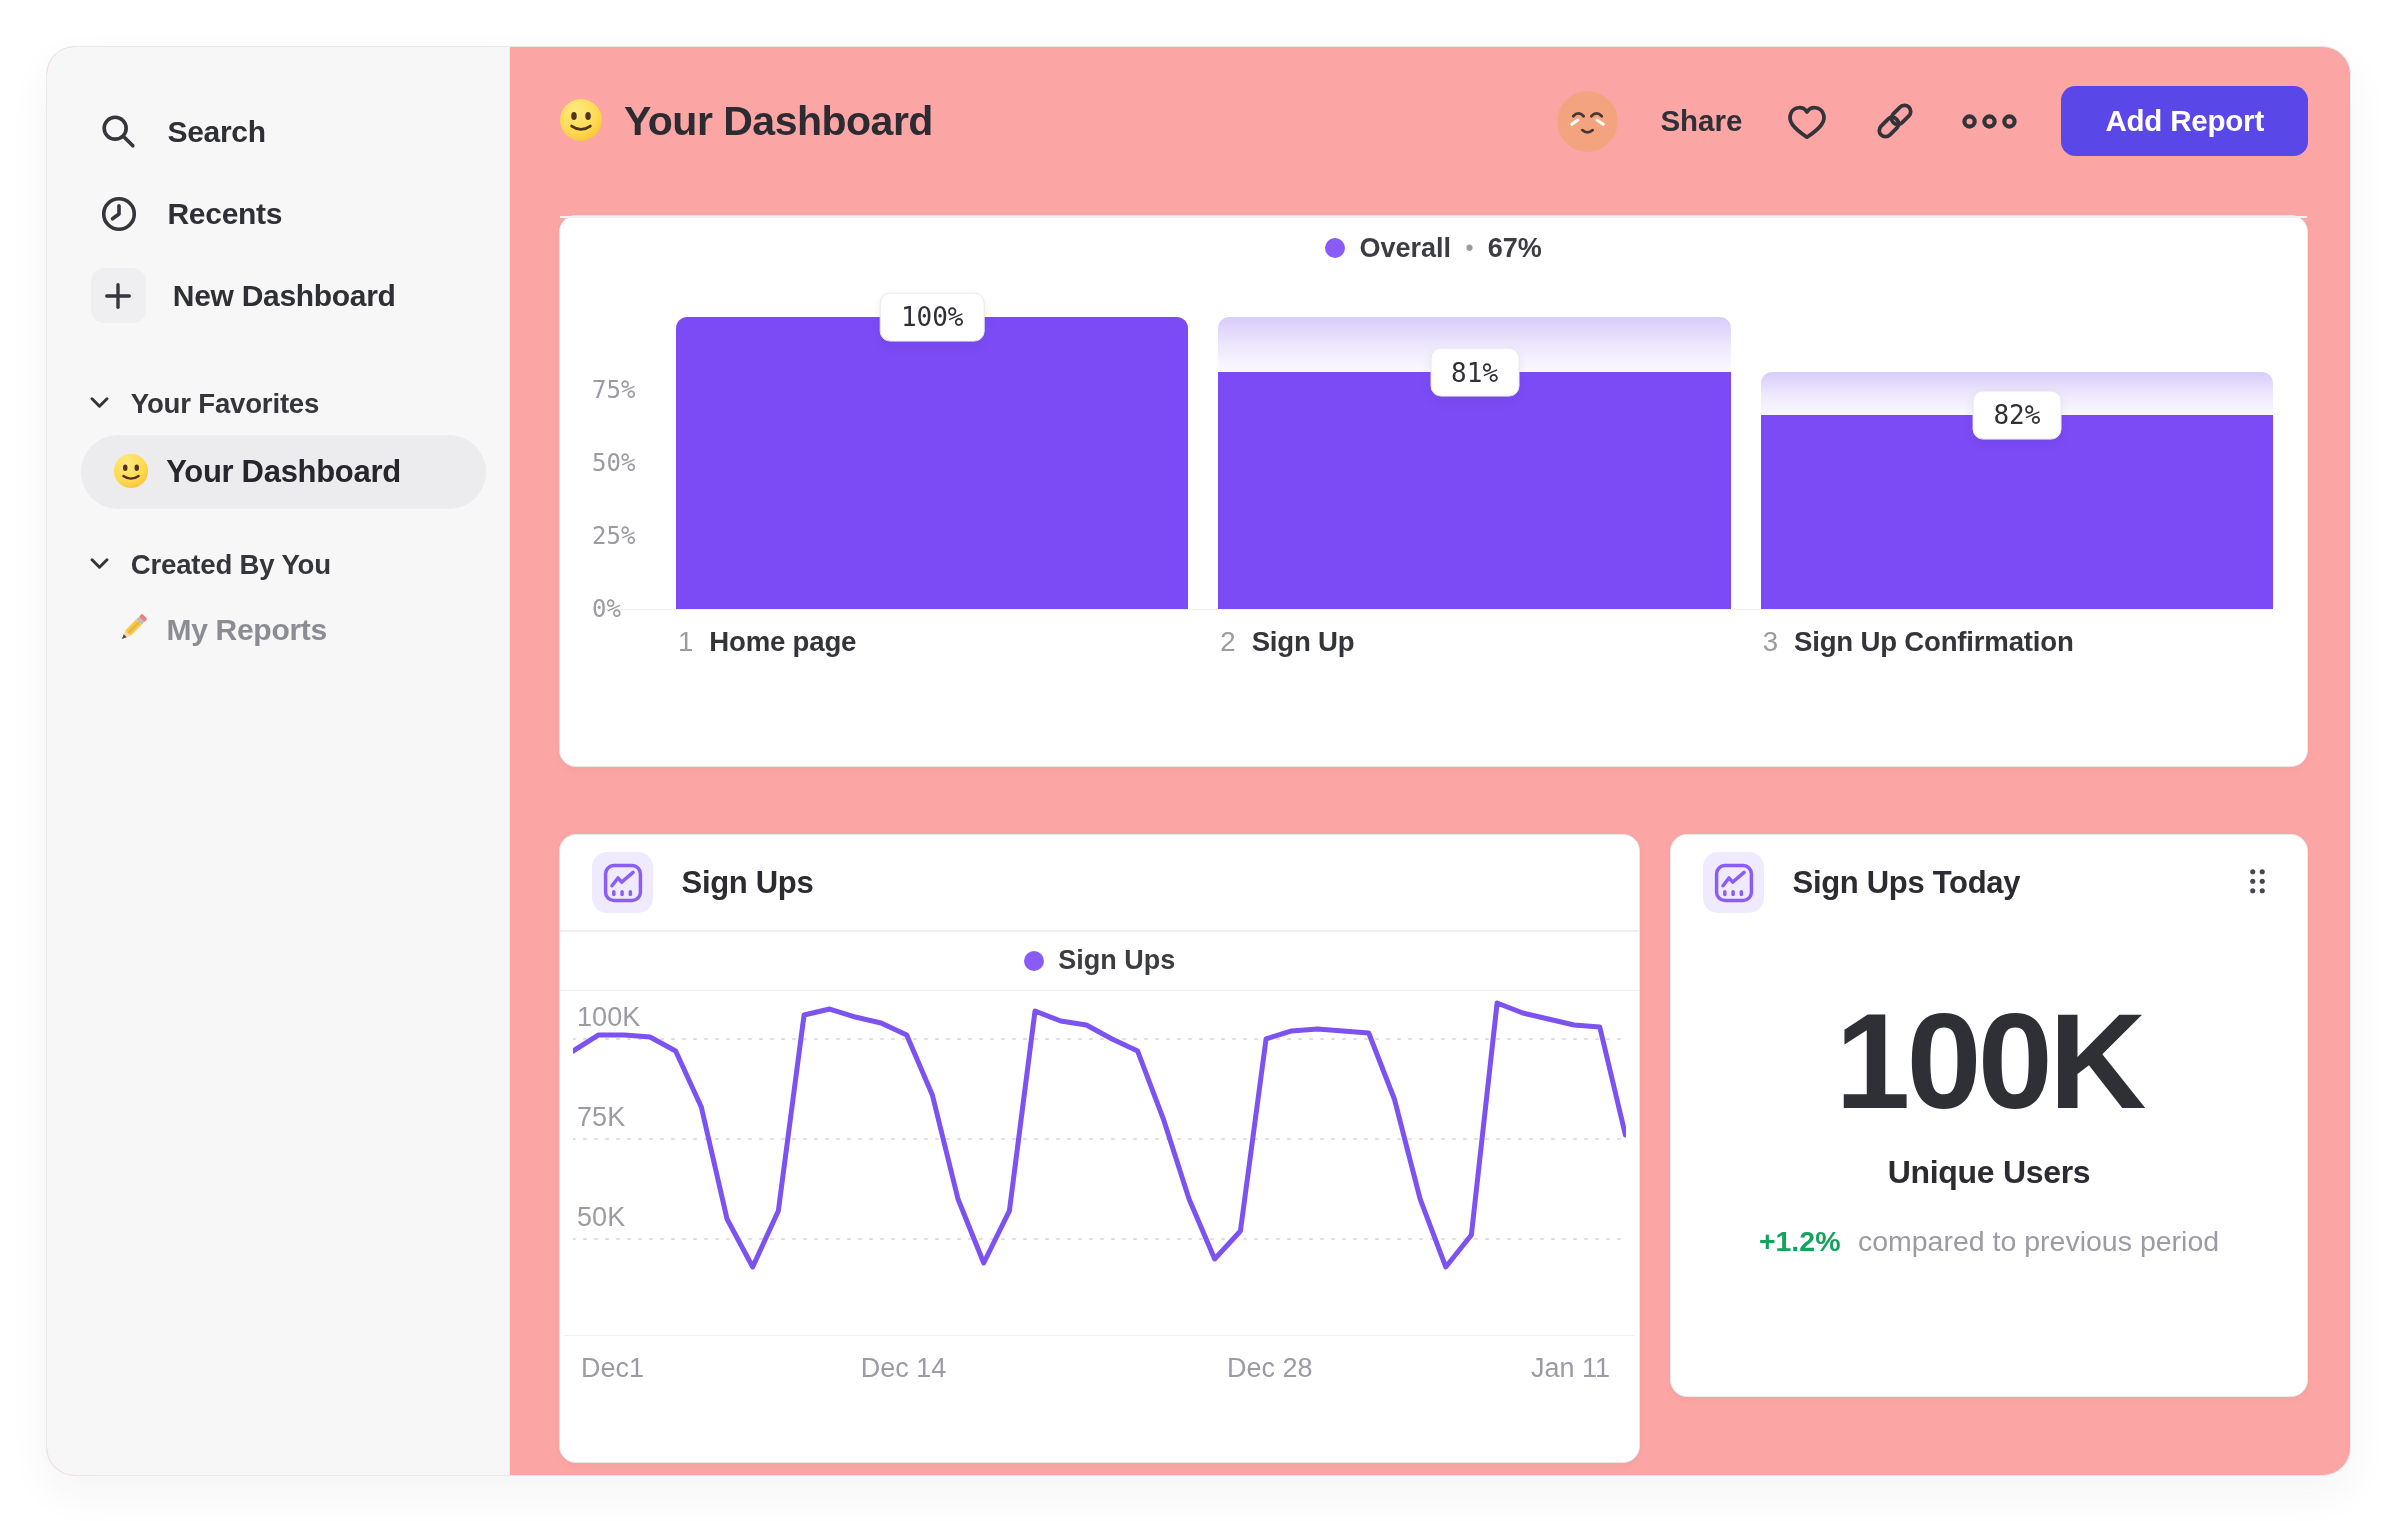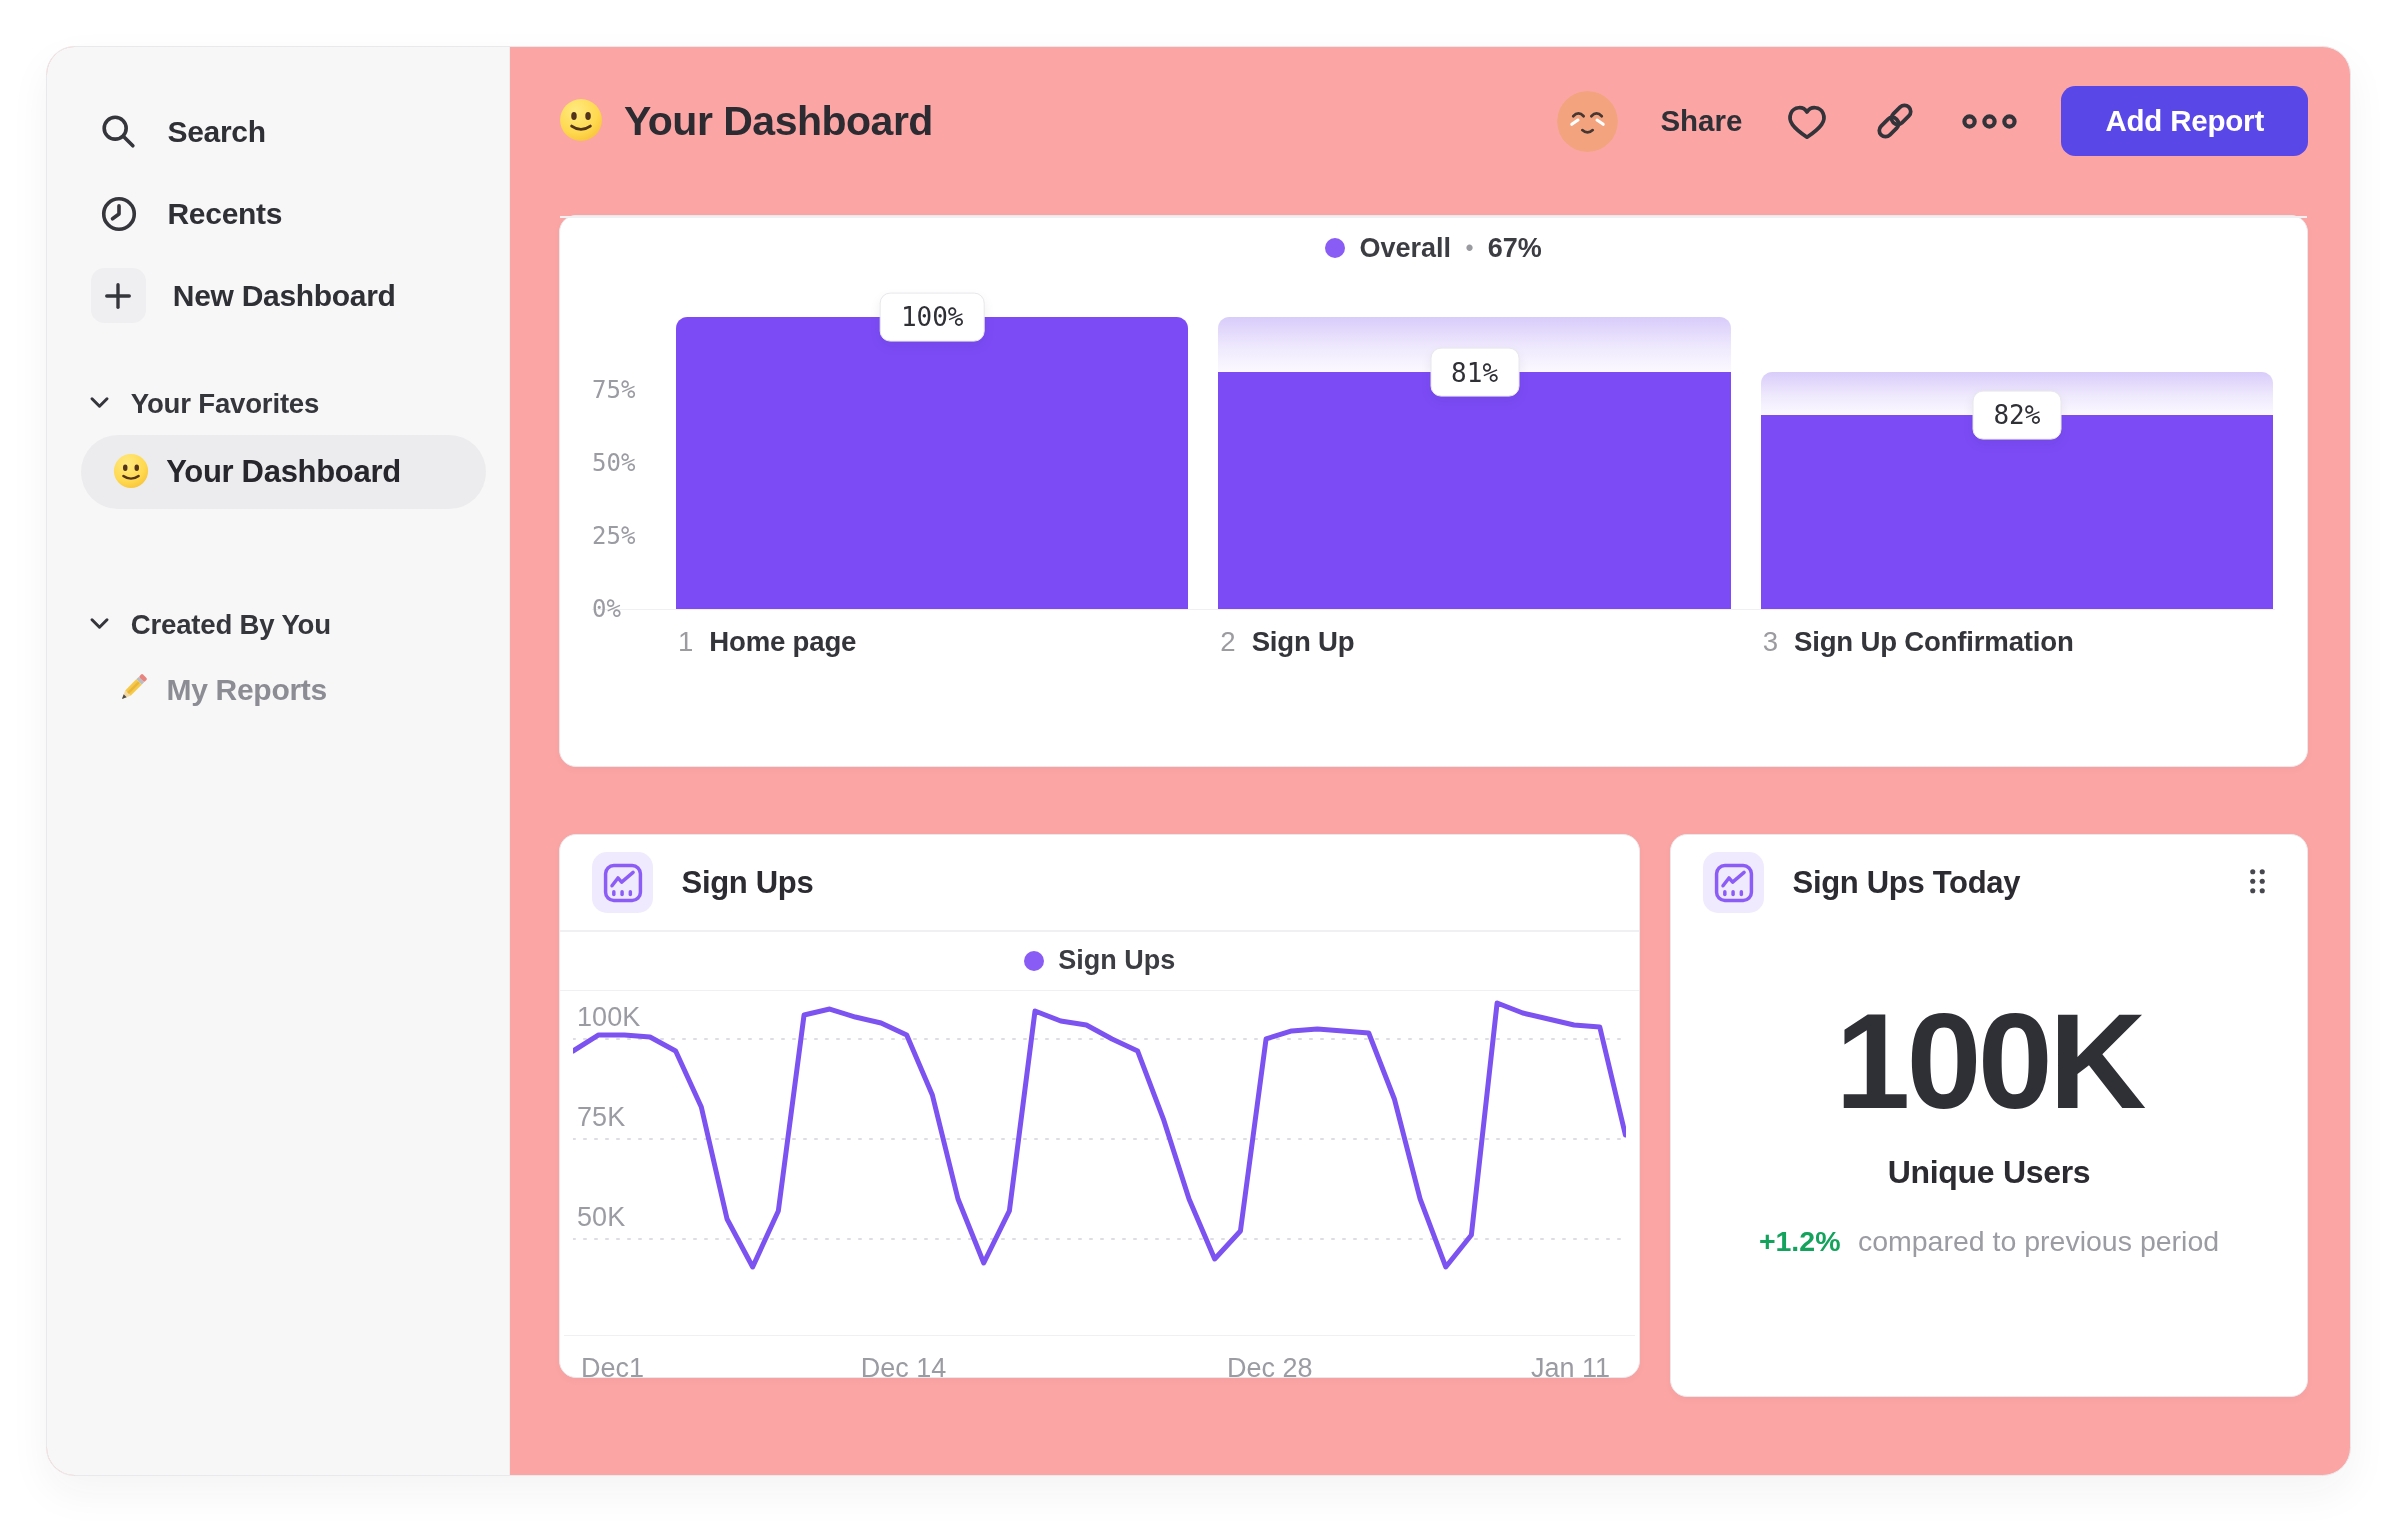--- a/index.html
+++ b/index.html
@@ -59,21 +59,21 @@
            background:linear-gradient(180deg,#D8CCFA 0%,#EFE9FD 55%,#FBF9FF 100%); border-radius:11.4px 11.4px 0 0; }
   .f-solid { position:absolute; left:0; right:0; bottom:0; height:var(--abs); background:var(--purple); }
   .f-tip { position:absolute; left:50%; bottom:var(--abs); transform:translate(-50%,50%); background:#fff;
            border:1.9px solid #E8E8EC; border-radius:10.5px; box-shadow:0 4.8px 11.4px rgba(30,30,50,.07);
            font-family:"DejaVu Sans Mono",monospace; font-size:26px; color:#2F2F36; padding:8.6px 20px; white-space:nowrap; }
   .f-label { position:absolute; top:calc(100% + 17px); left:1.9px; display:flex; gap:16px; align-items:baseline; white-space:nowrap; }
   .f-num { font-size:27.6px; color:#9B9BA0; }
   .f-name { font-size:27.6px; font-weight:600; color:#34343B; letter-spacing:-0.2px; }
   
   .cards-row { display:flex; gap:30px; margin-top:67px; }
-  .line-card { width:1081px; flex:0 0 1081px; height:544px; }
+  .line-card { width:1081px; flex:0 0 1081px; height:629px; }
   .line-card .legend-row { height:59px; border-bottom:1.9px solid var(--hair); }
   .l-plot { position:relative; height:340px; margin:0 13.3px; }
   .l-plot svg { position:absolute; inset:0; width:100%; height:100%; }
   .l-ytick { position:absolute; left:3.8px; font-size:27px; color:#9B9BA3; }
   .l-xaxis { position:relative; height:63px; border-top:1.9px solid var(--hair); margin:4px; }
   .l-xtick { position:absolute; top:17px; font-size:27px; color:#9B9BA3; white-space:nowrap; }
   
   .metric-card { flex:1; height:563px; display:flex; flex-direction:column; }
   .metric-value { text-align:center; margin-top:61px; font-size:135px; font-weight:700; color:#2F2F36; letter-spacing:-3.8px; line-height:1.05; }
   .metric-label { text-align:center; margin-top:21px; font-size:32px; font-weight:700; color:#2B2B31; letter-spacing:-0.3px; }
@@ -142,21 +142,21 @@
         <svg width="36" height="36" viewBox="0 0 40 40">
             <circle cx="20" cy="20" r="19" fill="url(#smg)"></circle>
             <ellipse cx="13.6" cy="16.4" rx="2.5" ry="3.7" fill="#52341D"></ellipse>
             <ellipse cx="26.4" cy="16.4" rx="2.5" ry="3.7" fill="#52341D"></ellipse>
             <path d="M11.5 25.5 Q20 31.5 28.5 25.5" stroke="#52341D" stroke-width="2.6" fill="none" stroke-linecap="round"></path>
           </svg>
       </span>
       <span class="lbl">Your Dashboard</span>
     </div>
 
-    <div class="section-head" style="margin-top:100px;text-align:center;">
+    <div class="section-head" style="margin-top:40px;text-align:center;">
       <span>
         <svg width="21" height="15" viewBox="0 0 22 16" fill="none">
             <polyline points="3,4 11,12 19,4" stroke="#35353C" stroke-width="3.2" fill="none" stroke-linecap="round" stroke-linejoin="round"></polyline>
           </svg>
       </span>
       <span class="section-title">Created By You</span>
     </div>
 
     <div class="side-item">
       <span>

